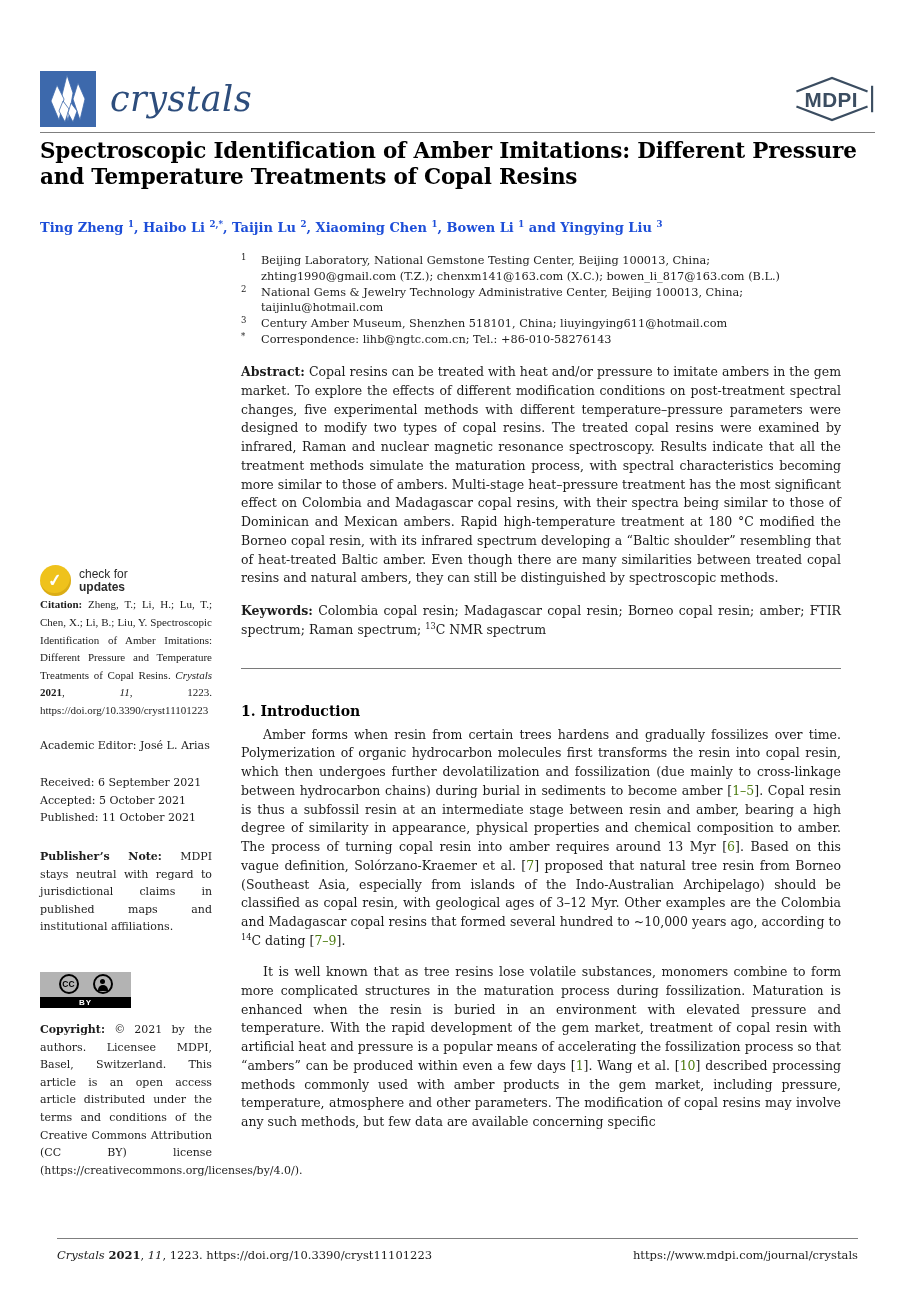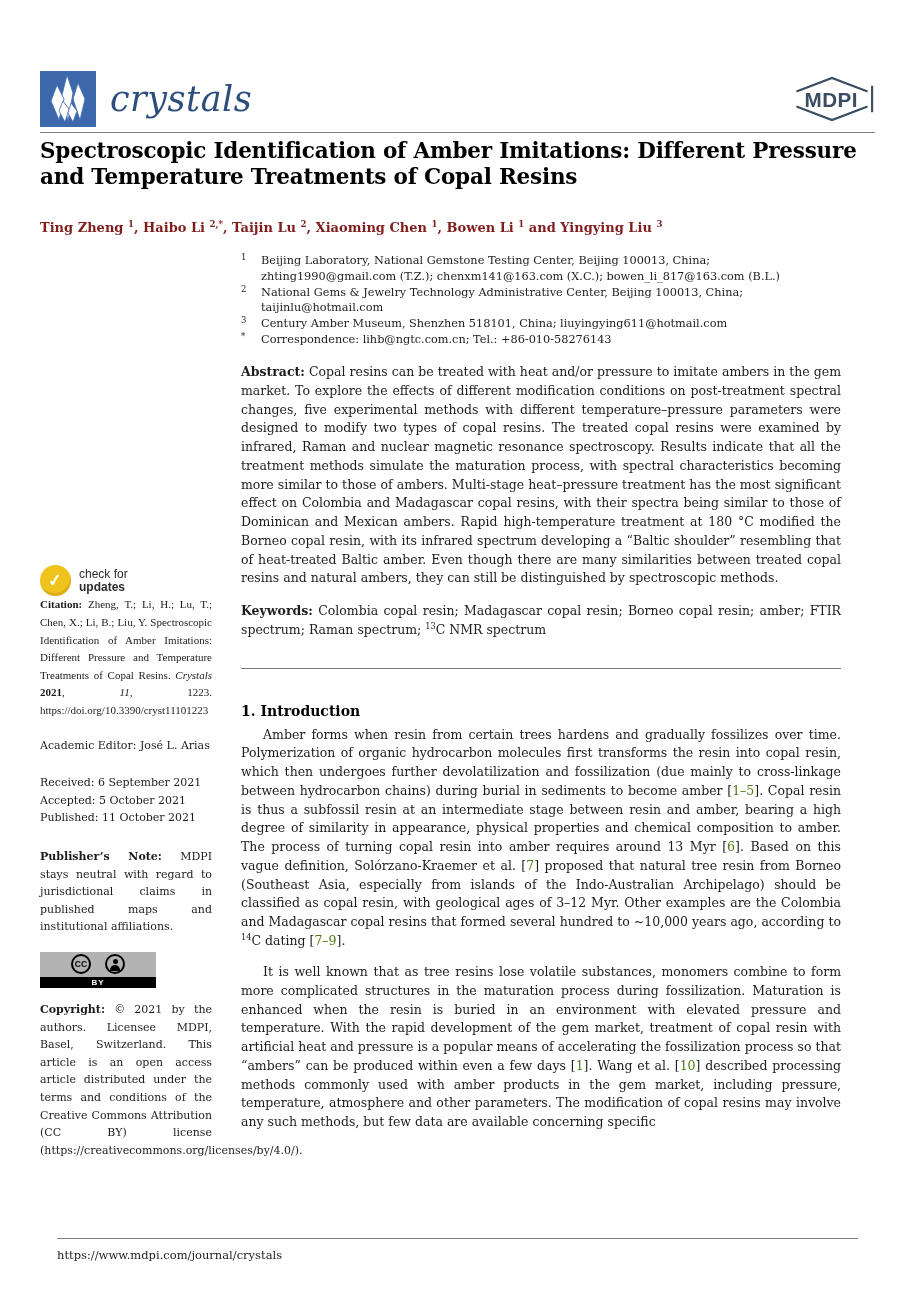--- a/index.html
+++ b/index.html
@@ -14,21 +14,21 @@
   .header{margin-top:70px;display:flex;justify-content:space-between;align-items:center;height:58px;}
   .brand{display:flex;align-items:center;gap:14px;cursor:pointer;}
   .brand-box{width:56px;height:56px;display:block;}
   .journal-wordmark{font-style:italic;font-size:35px;color:#2d4d7c;letter-spacing:0.5px;line-height:1;}
   .mdpi-logo{width:86px;height:52px;display:block;}
   .header-rule{border:none;border-top:1.6px solid #7f7f7f;margin:4px 0 0 0;}
 
   
   .article-type{font-style:italic;font-size:15px;margin-top:16px;color:#111;}
   .paper-title{font-weight:bold;font-size:21.5px;line-height:1.22;margin-top:5px;color:#000;letter-spacing:-0.2px;}
-  .authors{font-weight:bold;font-size:13px;margin-top:30px;color:#7f1d1d;}
+  .authors{font-weight:bold;font-size:13px;margin-top:30px;color:#1d4ed8;}
 
   
   .columns{display:flex;margin-top:18px;}
   .col-left{width:172px;flex:none;margin-right:29px;padding-top:312px;box-sizing:border-box;}
   .col-main{width:600px;flex:none;}
 
   
   .affil-row{display:flex;font-size:11.3px;line-height:1.34;margin-bottom:1px;}
   .affil-marker{width:20px;flex:none;font-size:8.5px;vertical-align:super;position:relative;top:-1px;}
   .affil-text{flex:1;text-align:left;}
@@ -51,21 +51,21 @@
   .cu-text{font-family:"Liberation Sans",sans-serif;font-size:12px;line-height:1.12;color:#2b2b2b;}
   .cu-line2{font-weight:bold;}
   .side-block{font-size:11px;line-height:1.6;text-align:justify;color:#1c1c1c;}
   .citation{font-family:Liberation Serif, serif;}
   .academic-editor{margin-top:17px;text-align:left;}
   .dates{margin-top:20px;text-align:left;}
   .pub-note{margin-top:21px;}
   .copyright{margin-top:13px;}
 
   
-  .cc-badge{margin-top:16px;width:116px;height:36px;background:#b3b3b3;display:flex;flex-direction:column;cursor:pointer;}
+  .cc-badge{margin-top:36px;width:91px;height:36px;background:#b3b3b3;display:flex;flex-direction:column;cursor:pointer;}
   .cc-top{flex:1;display:flex;align-items:center;justify-content:center;gap:14px;}
   .cc-circle{width:20px;height:20px;border-radius:50%;border:2px solid #000;background:#b3b3b3;
     display:flex;flex-direction:column;align-items:center;justify-content:center;box-sizing:border-box;}
   .cc-letters{font-family:"Liberation Sans",sans-serif;font-weight:bold;font-size:8.5px;color:#000;line-height:1;}
   .person-head{width:5px;height:5px;border-radius:50%;background:#000;margin-top:1px;}
   .person-body{width:10px;height:6px;border-radius:5px 5px 0 0;background:#000;margin-top:1px;}
   .cc-bottom{height:11px;background:#000;color:#fff;text-align:center;
     font-family:"Liberation Sans",sans-serif;font-weight:bold;font-size:8px;line-height:11px;letter-spacing:1px;}
 
   
@@ -182,17 +182,18 @@
       <div class="section-heading">1. Introduction</div>
 
       <p class="body-para"><span>Amber forms when resin from certain trees hardens and gradually fossilizes over time. Polymerization of organic hydrocarbon molecules first transforms the resin into copal resin, which then undergoes further devolatilization and fossilization (due mainly to cross-linkage between hydrocarbon chains) during burial in sediments to become amber [</span><span class="seg-link">1–5</span><span>]. Copal resin is thus a subfossil resin at an intermediate stage between resin and amber, bearing a high degree of similarity in appearance, physical properties and chemical composition to amber. The process of turning copal resin into amber requires around 13 Myr [</span><span class="seg-link">6</span><span>]. Based on this vague definition, Solórzano-Kraemer et al. [</span><span class="seg-link">7</span><span>] proposed that natural tree resin from Borneo (Southeast Asia, especially from islands of the Indo-Australian Archipelago) should be classified as copal resin, with geological ages of 3–12 Myr. Other examples are the Colombia and Madagascar copal resins that formed several hundred to ~10,000 years ago, according to </span><span class="seg-sup">14</span><span>C dating [</span><span class="seg-link">7–9</span><span>].</span></p>
       <p class="body-para"><span>It is well known that as tree resins lose volatile substances, monomers combine to form more complicated structures in the maturation process during fossilization. Maturation is enhanced when the resin is buried in an environment with elevated pressure and temperature. With the rapid development of the gem market, treatment of copal resin with artificial heat and pressure is a popular means of accelerating the fossilization process so that “ambers” can be produced within even a few days [</span><span class="seg-link">1</span><span>]. Wang et al. [</span><span class="seg-link">10</span><span>] described processing methods commonly used with amber products in the gem market, including pressure, temperature, atmosphere and other parameters. The modification of copal resins may involve any such methods, but few data are available concerning specific</span></p>
     </div>
   </div>
 
   <div class="footer">
     <hr class="footer-rule">
     <div class="footer-row">
+      <span><span class="seg-i">Crystals</span><span> </span><span class="seg-b">2021</span><span>, </span><span class="seg-i">11</span><span>, 1223. https://doi.org/10.3390/cryst11101223</span></span>
       <span>https://www.mdpi.com/journal/crystals</span>
     </div>
   </div>
 
 </div>
 
 </body></html>

